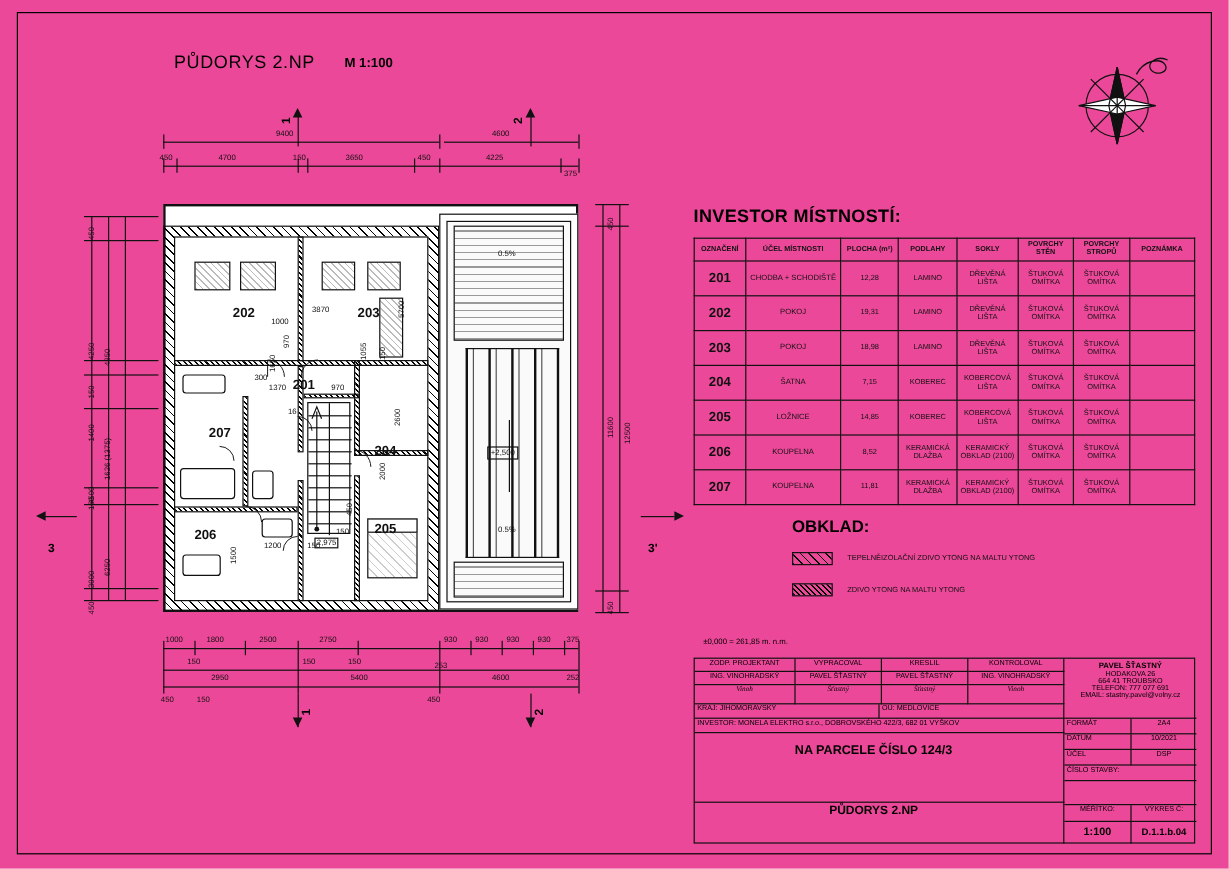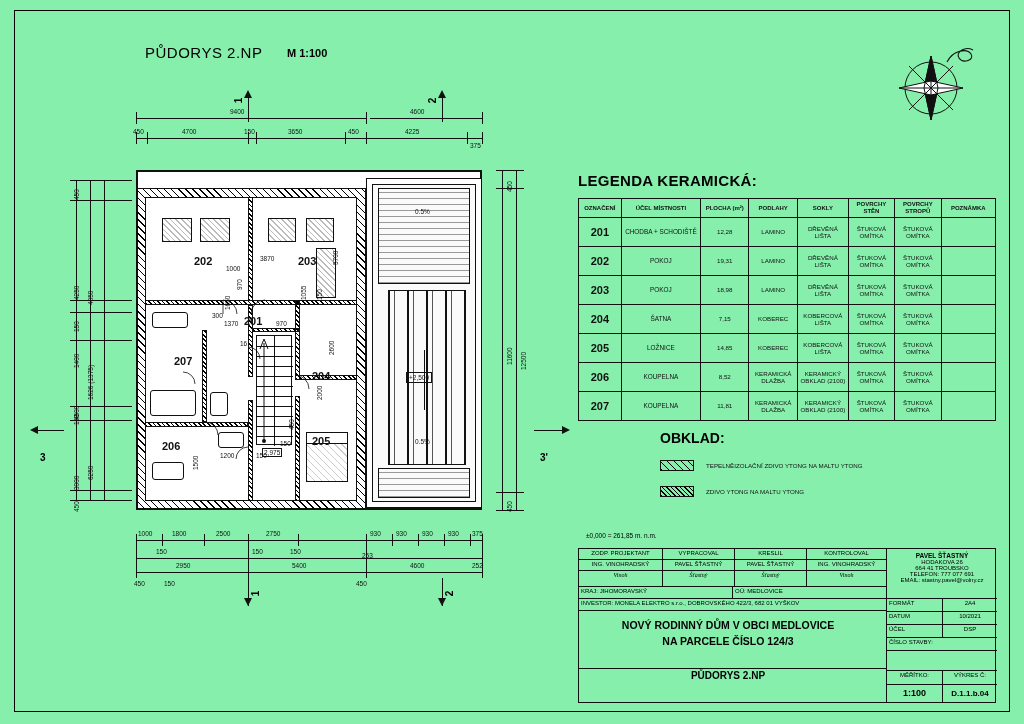--- a/index.html
+++ b/index.html
@@ -1,17 +1,17 @@
 <!DOCTYPE html>
 <html><head>
 <meta charset="utf-8">
 <style>
   html,body{margin:0;padding:0;background:#fff;}
   body{font-family:"Liberation Sans", sans-serif;}
-  #page{position:relative;width:1024px;height:724px;background:#86efac;overflow:hidden;}
+  #page{position:relative;width:1024px;height:724px;background:#ec4899;overflow:hidden;}
   #sheet{position:absolute;left:14px;top:10px;width:996px;height:702px;border:1.5px solid #000;box-sizing:border-box;}
 
   .ttl{position:absolute;font-weight:400;}
   .plan-title{left:145px;top:44px;font-size:15px;letter-spacing:.5px;}
   .plan-scale{left:287px;top:47px;font-size:11px;font-weight:bold;}
 
   
   #plan{position:absolute;left:120px;top:100px;width:420px;height:440px;}
   .outerwall{position:absolute;border:2px solid #111;box-sizing:border-box;background:#fff;}
   .hatch{background-image:repeating-linear-gradient(45deg,#000 0 1px,transparent 1px 5px);}
@@ -316,21 +316,21 @@
     <div class="secmark" style="left:327px;top:488px;transform:rotate(-90deg);">2</div>
   </div>
 
   <div class="thinline" style="left:36px;top:430px;width:28px;height:1px;"></div>
   <div class="secarrow" style="left:30px;top:426px;border-top:4px solid transparent;border-bottom:4px solid transparent;border-right:8px solid #111;"></div>
   <div class="secmark" style="left:40px;top:452px;">3</div>
   <div class="thinline" style="left:534px;top:430px;width:28px;height:1px;"></div>
   <div class="secarrow" style="left:562px;top:426px;border-top:4px solid transparent;border-bottom:4px solid transparent;border-left:8px solid #111;"></div>
   <div class="secmark" style="left:540px;top:452px;">3'</div>
 
-  <div class="sect-title" id="legenda-mistnosti-title">LEGENDA KERAMICKÁ:</div>
+  <div class="sect-title" id="legenda-mistnosti-title">INVESTOR MÍSTNOSTÍ:</div>
 
   <table id="rooms-table">
     <thead>
       <tr>
         <th style="width:40px">OZNAČENÍ</th>
         <th style="width:78px">ÚČEL MÍSTNOSTI</th>
         <th style="width:46px">PLOCHA (m²)</th>
         <th style="width:46px">PODLAHY</th>
         <th style="width:48px">SOKLY</th>
         <th style="width:44px">POVRCHY STĚN</th>
@@ -470,17 +470,16 @@
     <div class="cell nb" style="left:364px;top:76px;width:54px;height:13px;">DSP</div>
     <div class="cell" style="left:308px;top:89px;width:110px;height:13px;text-align:left;padding-left:2px;border-right:none;">ČÍSLO STAVBY:</div>
     <div class="cell" style="left:308px;top:102px;width:110px;height:20px;border-right:none;"></div>
     <div class="cell" style="left:308px;top:122px;width:56px;height:14px;">MĚŘÍTKO:</div>
     <div class="cell nb" style="left:364px;top:122px;width:54px;height:14px;">VÝKRES Č:</div>
     <div class="cell nbb" style="left:308px;top:136px;width:56px;height:18px;font-size:9px;font-weight:bold;padding-top:3px;">1:100</div>
     <div class="cell nb nbb" style="left:364px;top:136px;width:54px;height:18px;font-size:8px;font-weight:bold;padding-top:4px;">D.1.1.b.04</div>
   </div>
 
   <div class="proj-name">
-    <div>NOVÝ RODINNÝ DŮM V OBCI MEDLOVICE</div>
     <div>NA PARCELE ČÍSLO 124/3</div>
   </div>
   <div class="proj-sub">PŮDORYS 2.NP</div>
 </div>
 
 </body></html>

